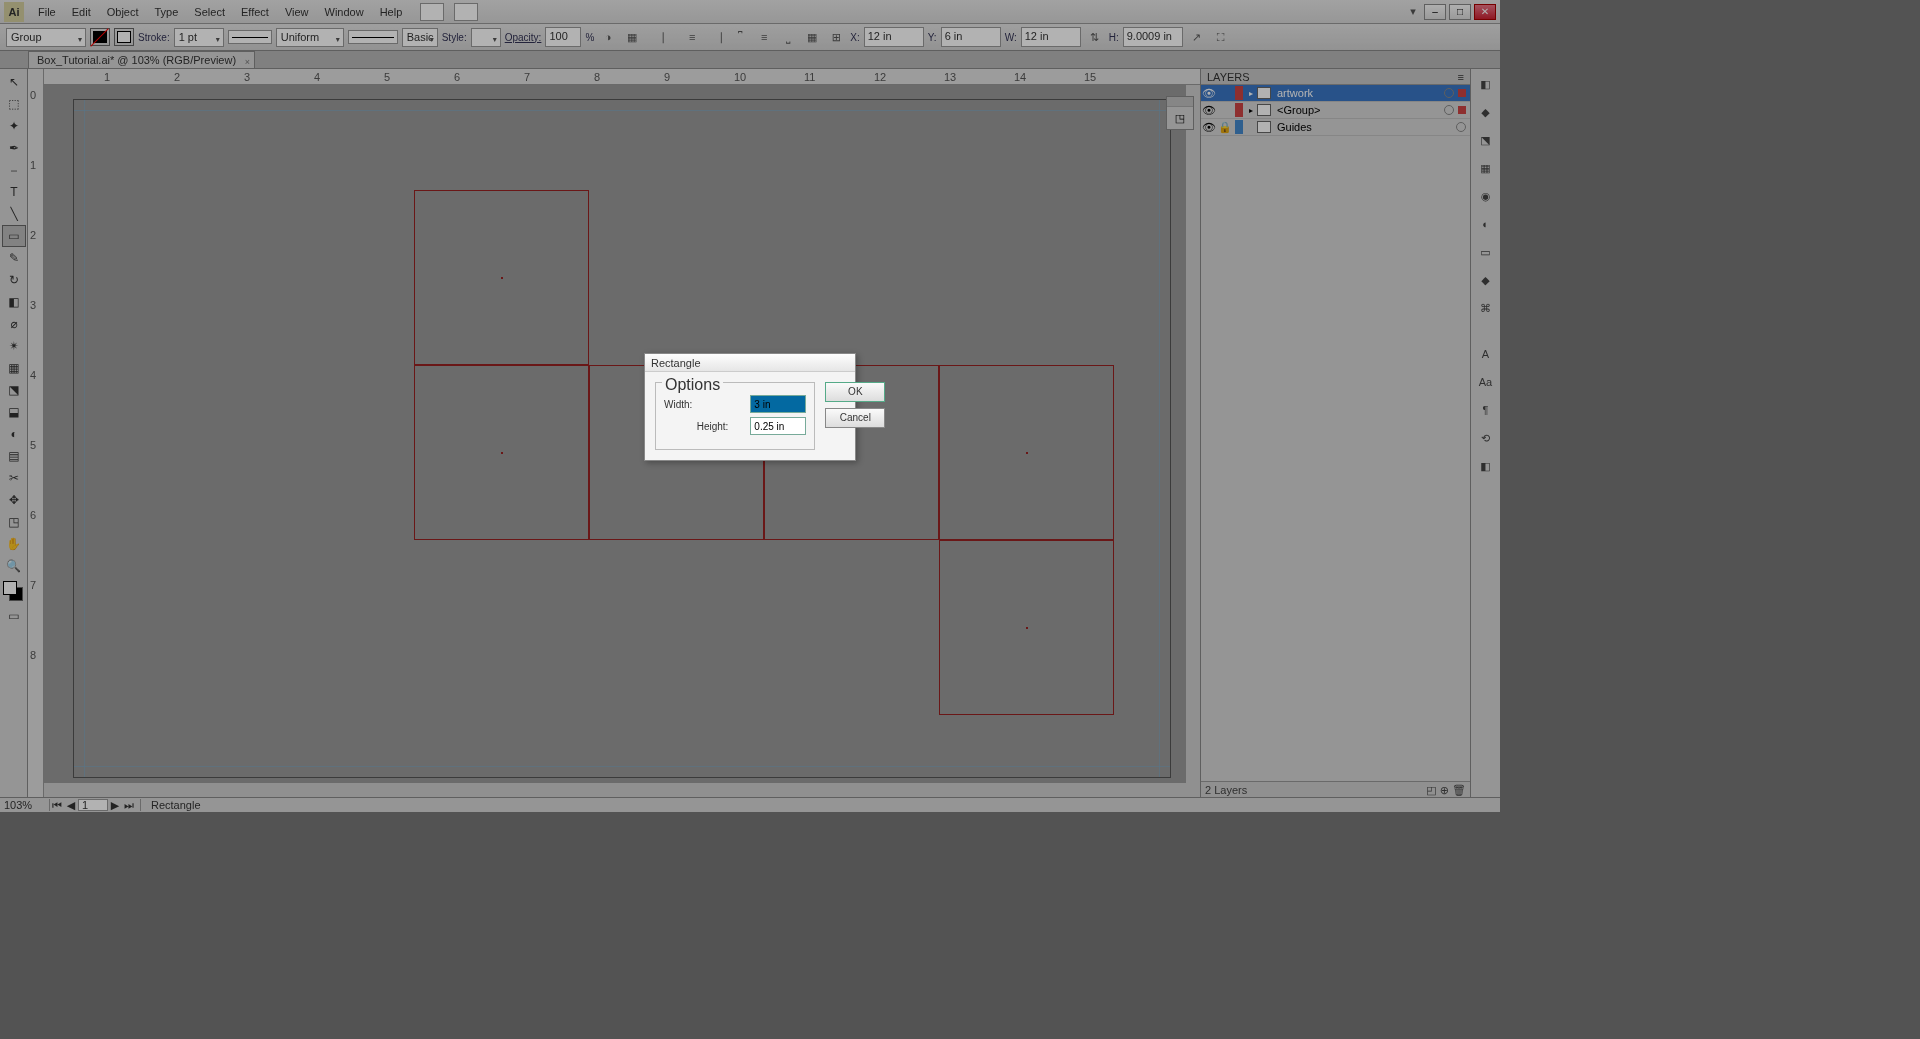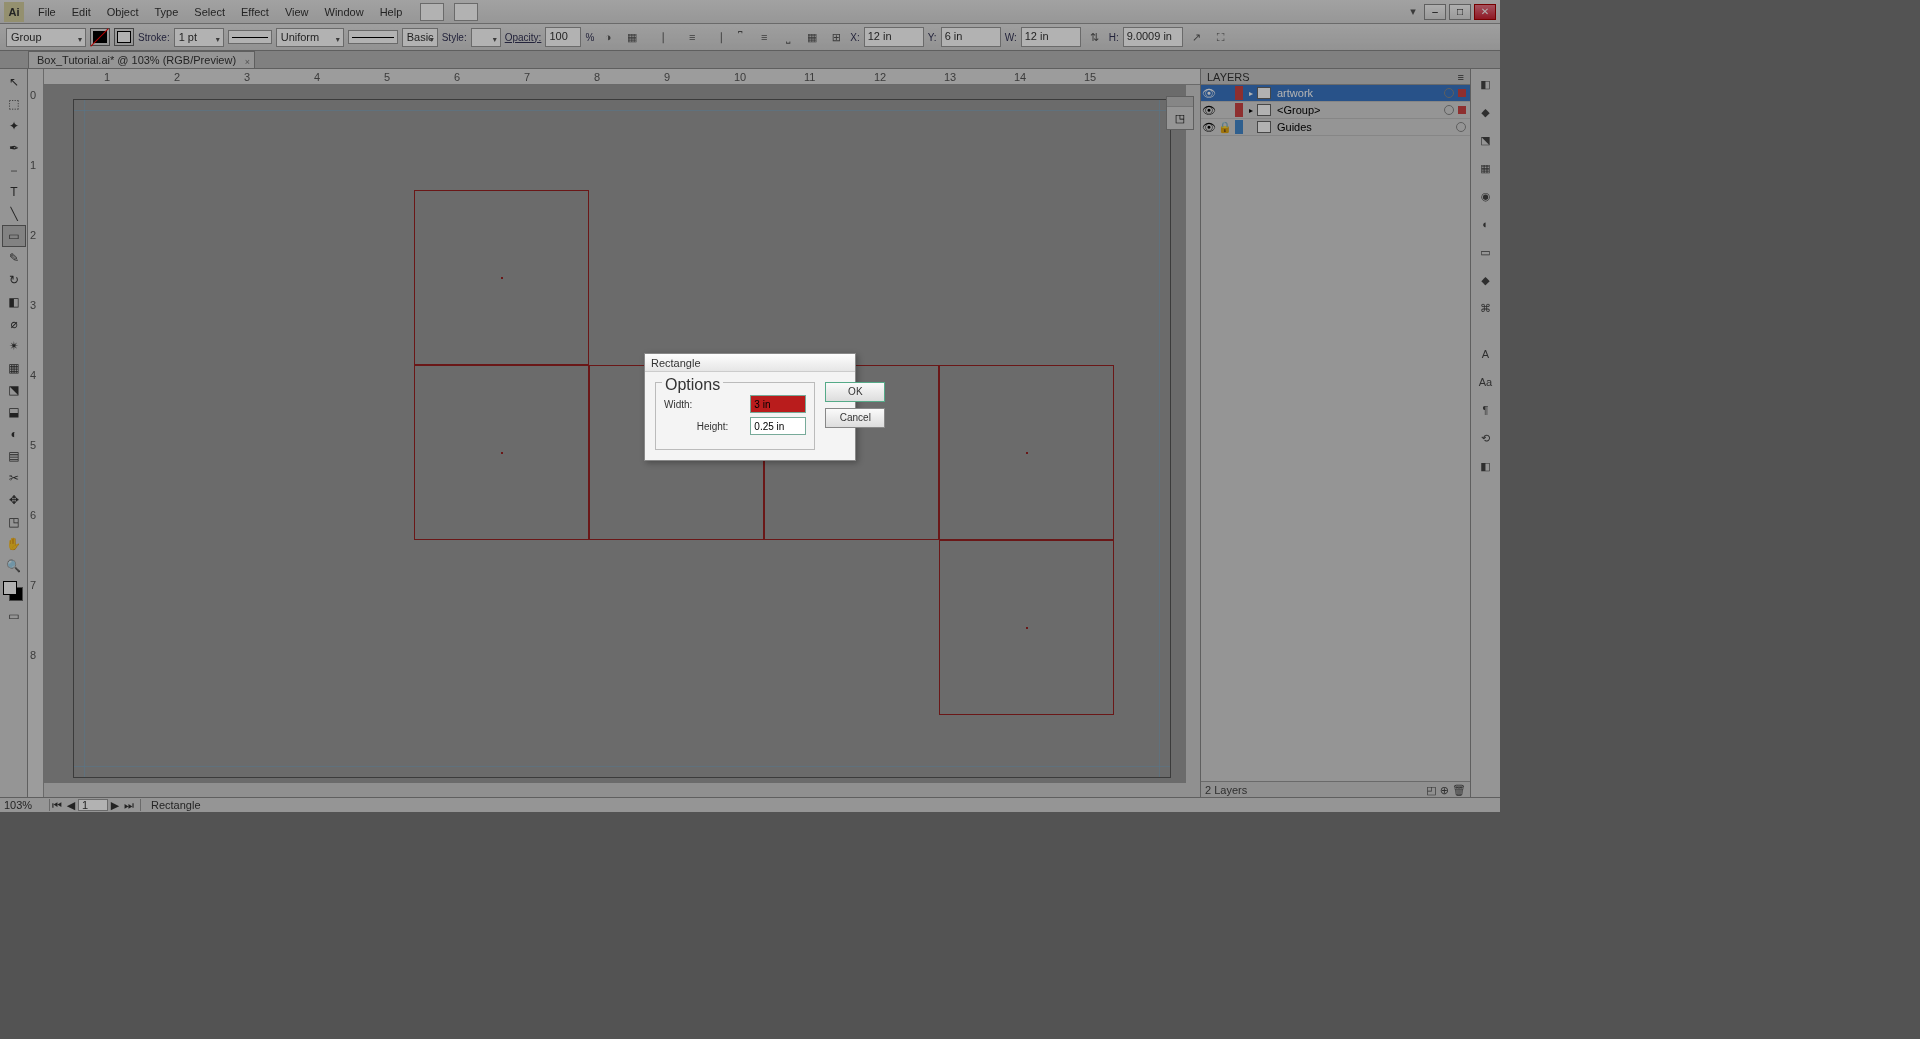--- a/index.html
+++ b/index.html
@@ -102,21 +102,21 @@
   
   
   .dialog { position: absolute; left: 644px; top: 353px; width: 212px; background: #f4f4f4; border: 1px solid #888; box-shadow: 2px 2px 6px rgba(0,0,0,.3); z-index: 100; }
   .dialog-title { height: 18px; background: linear-gradient(#fdfdfd,#e6e6e6); border-bottom: 1px solid #ccc; padding: 0 6px; line-height: 18px; color: #333; }
   .dialog-body { display: flex; padding: 10px; gap: 10px; }
   .fieldset { border: 1px solid #bbb; padding: 8px 8px 10px 8px; position: relative; flex: 1; }
   .fieldset .legend { position: absolute; top: -7px; left: 6px; background: #f4f4f4; padding: 0 3px; font-size: 16px; color: #333; }
   .field-row { display: flex; align-items: center; justify-content: flex-end; gap: 22px; margin: 4px 0; }
   .field-row label { font-size: 10px; color: #333; }
   .field-row input { width: 56px; height: 18px; border: 1px solid #7a9; background: #fff; padding: 0 3px; font-size: 10px; color: #000; }
-  .field-row input.sel-text { background: #b91c1c; margin-left: 36px; }
+  .field-row input.sel-text { background: #0369a1; margin-left: 36px; }
   .dlg-btns { display: flex; flex-direction: column; gap: 6px; }
   .dlg-btn { width: 60px; height: 20px; background: linear-gradient(#fafafa,#ddd); border: 1px solid #888; font-size: 10px; color: #333; line-height: 18px; text-align: center; }
   .dlg-btn.primary { border-color: #5a8; }
 </style>
 </head>
 <body>
 
 <div class="menu-bar">
   <div class="logo">Ai</div>
   <div class="menu-item">File</div>

